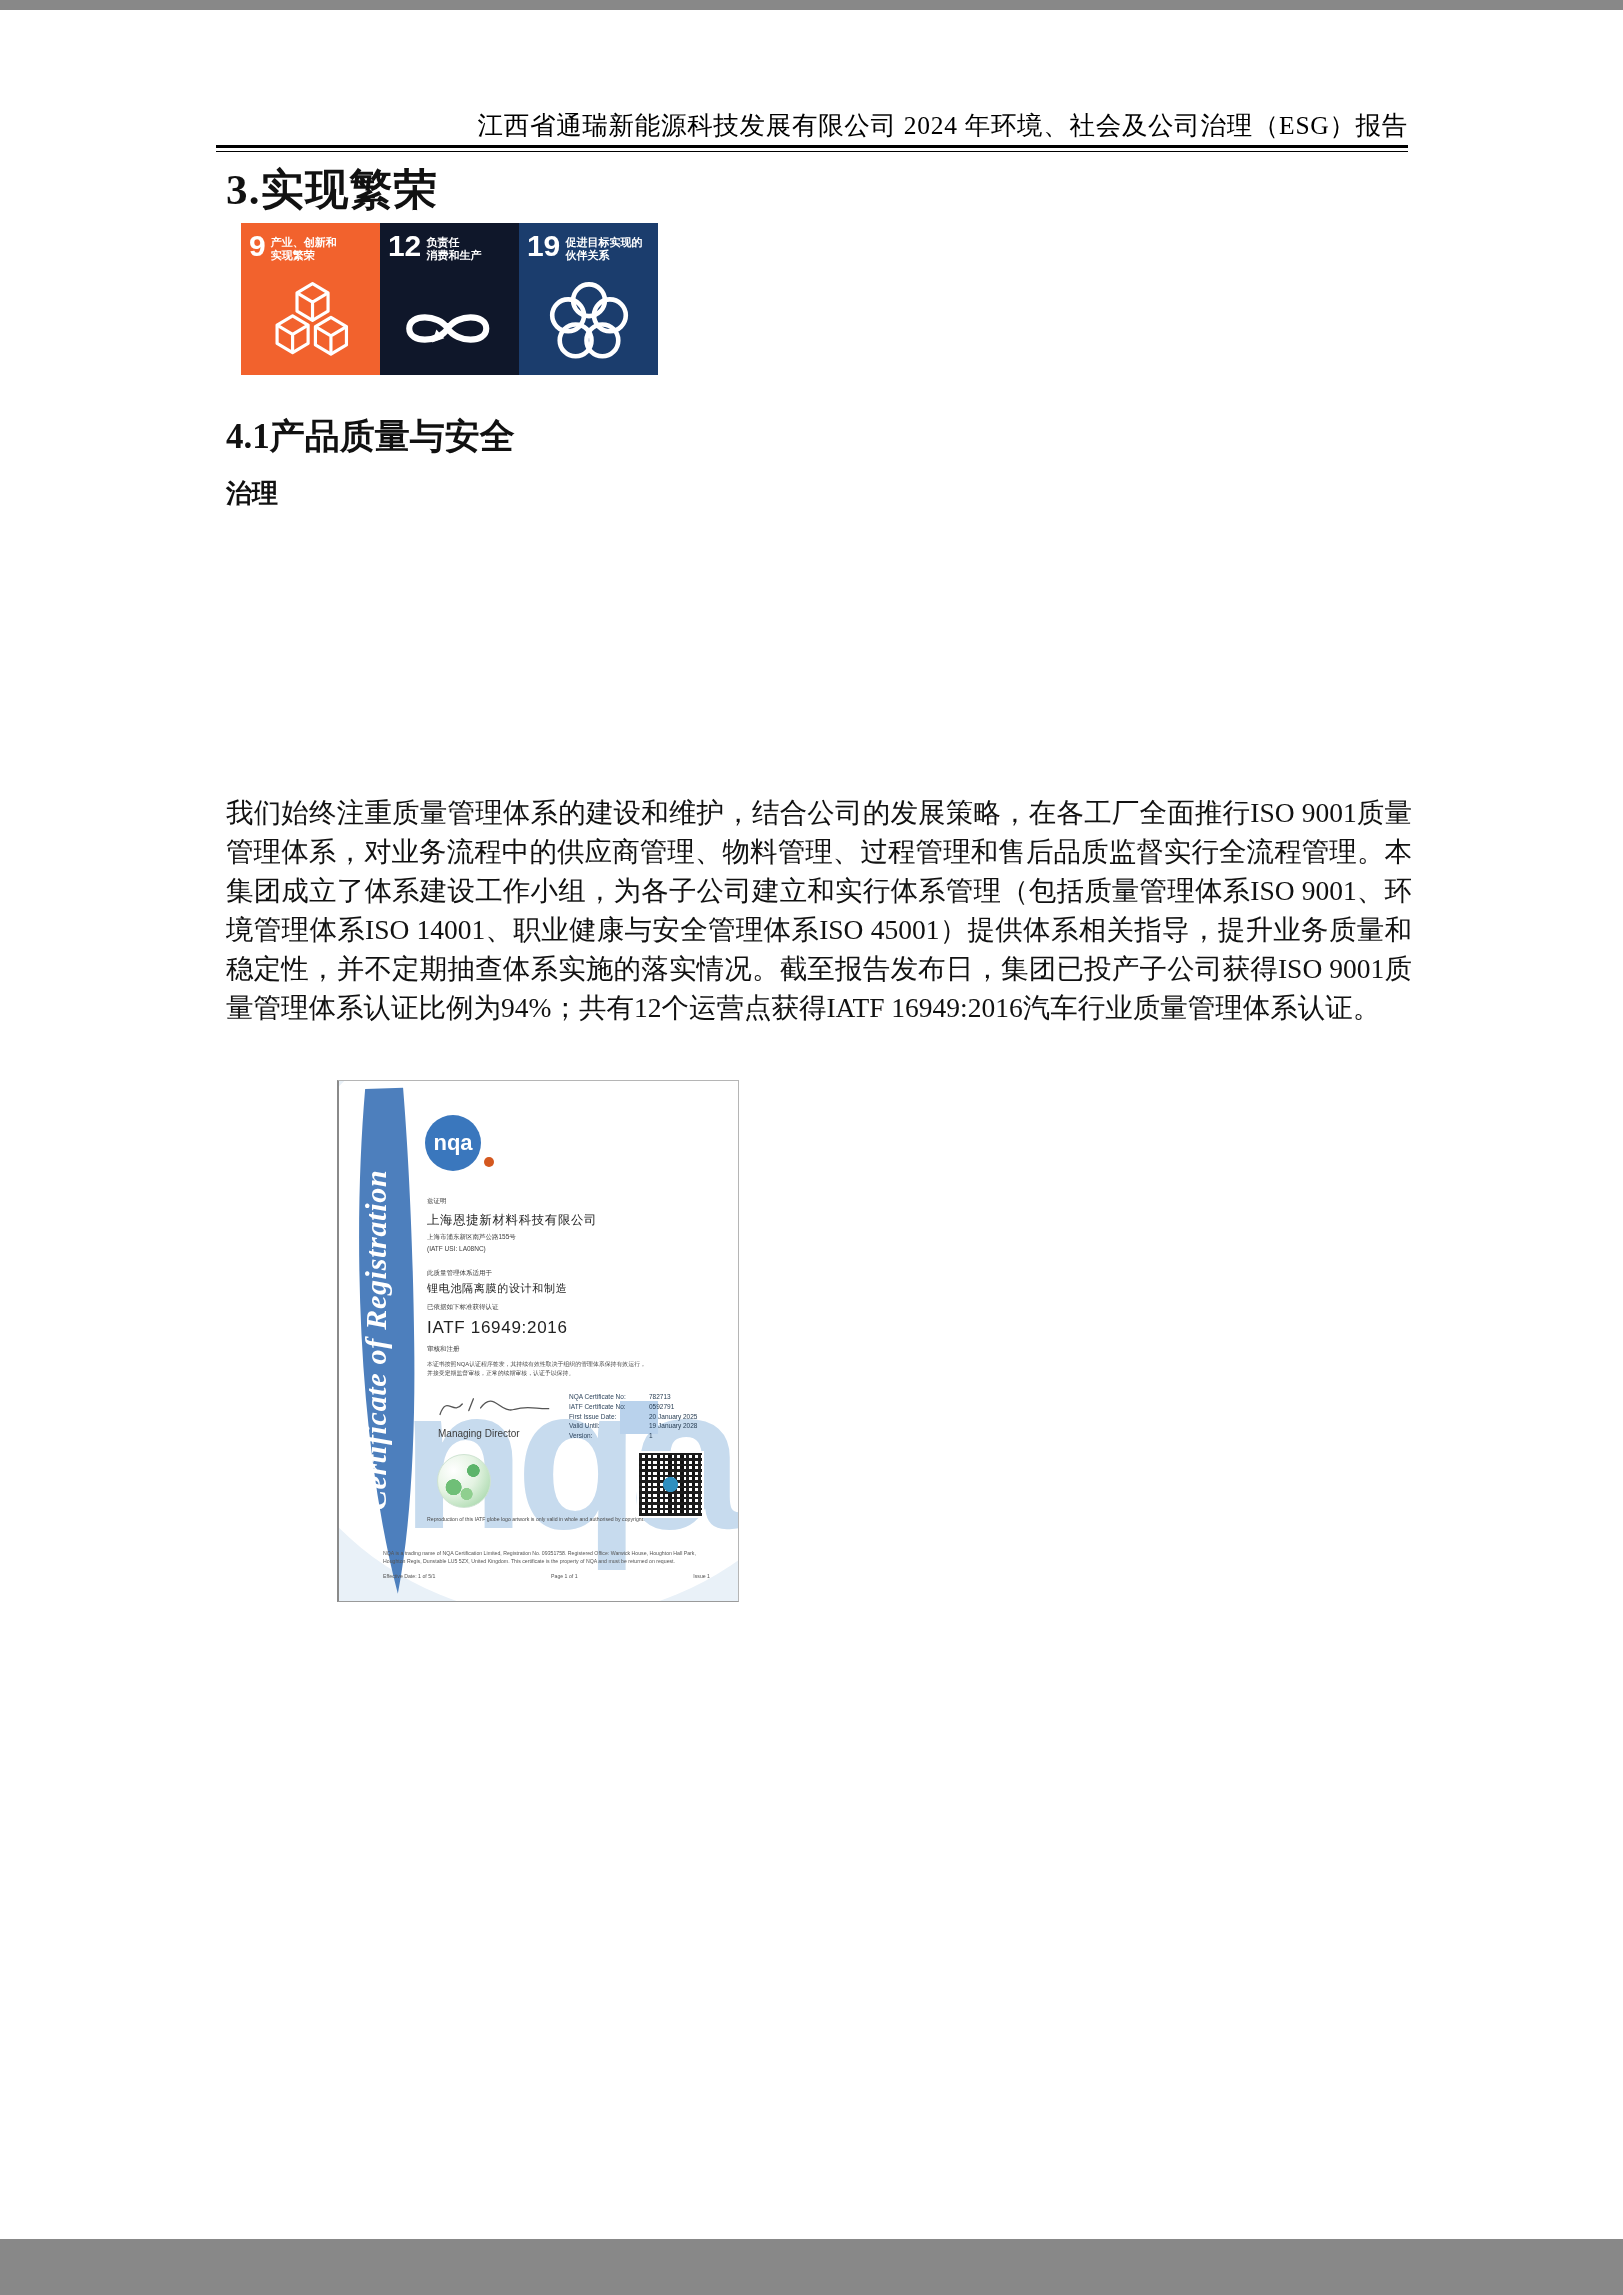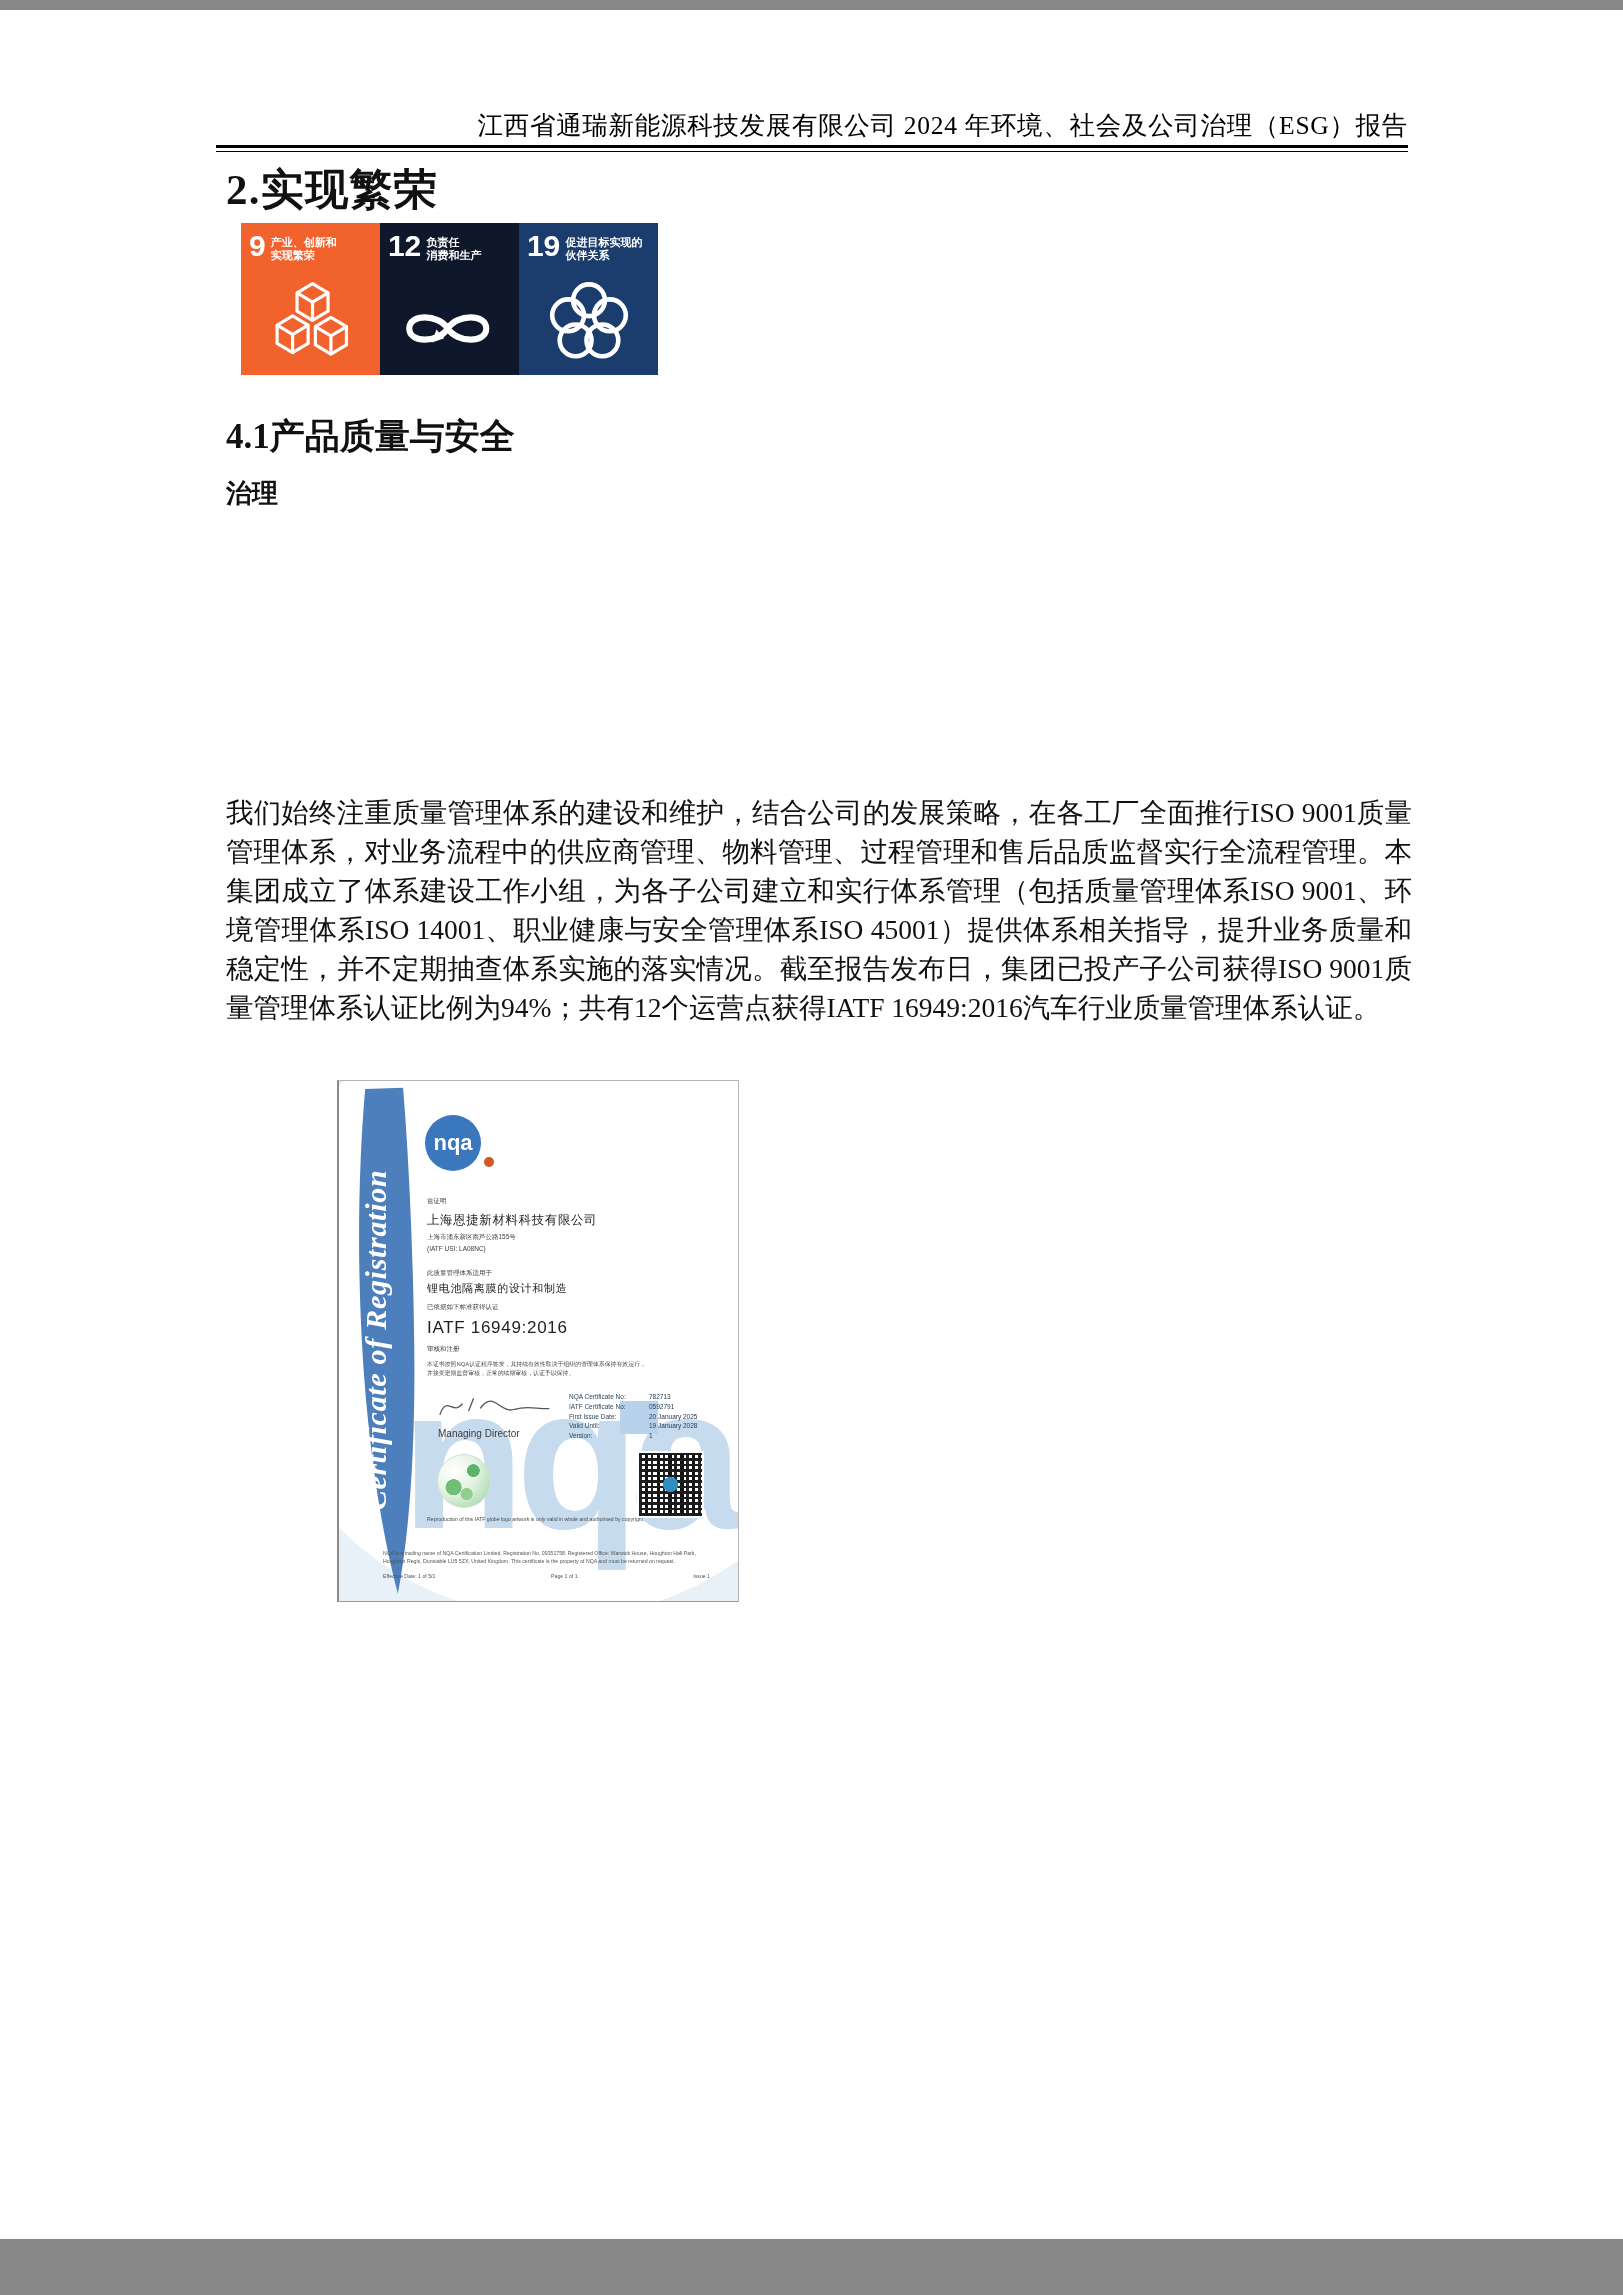--- a/index.html
+++ b/index.html
@@ -128,21 +128,21 @@
   }
 </style>
 </head>
 <body>
 
 <div class="page">
 
   <div class="header-text">江西省通瑞新能源科技发展有限公司 2024 年环境、社会及公司治理（ESG）报告</div>
   <div class="header-rule"></div>
 
-  <div class="chapter-title">2.实现繁荣</div>
+  <div class="chapter-title">3.实现繁荣</div>
 
   <div class="sdg-strip">
 
     <div class="sdg-tile" style="background-color: rgb(242, 98, 45);">
       <div class="sdg-head">
         <span class="sdg-number">9</span>
         <span class="sdg-label">产业、创新和
 实现繁荣</span>
       </div>
       <div class="sdg-art">

